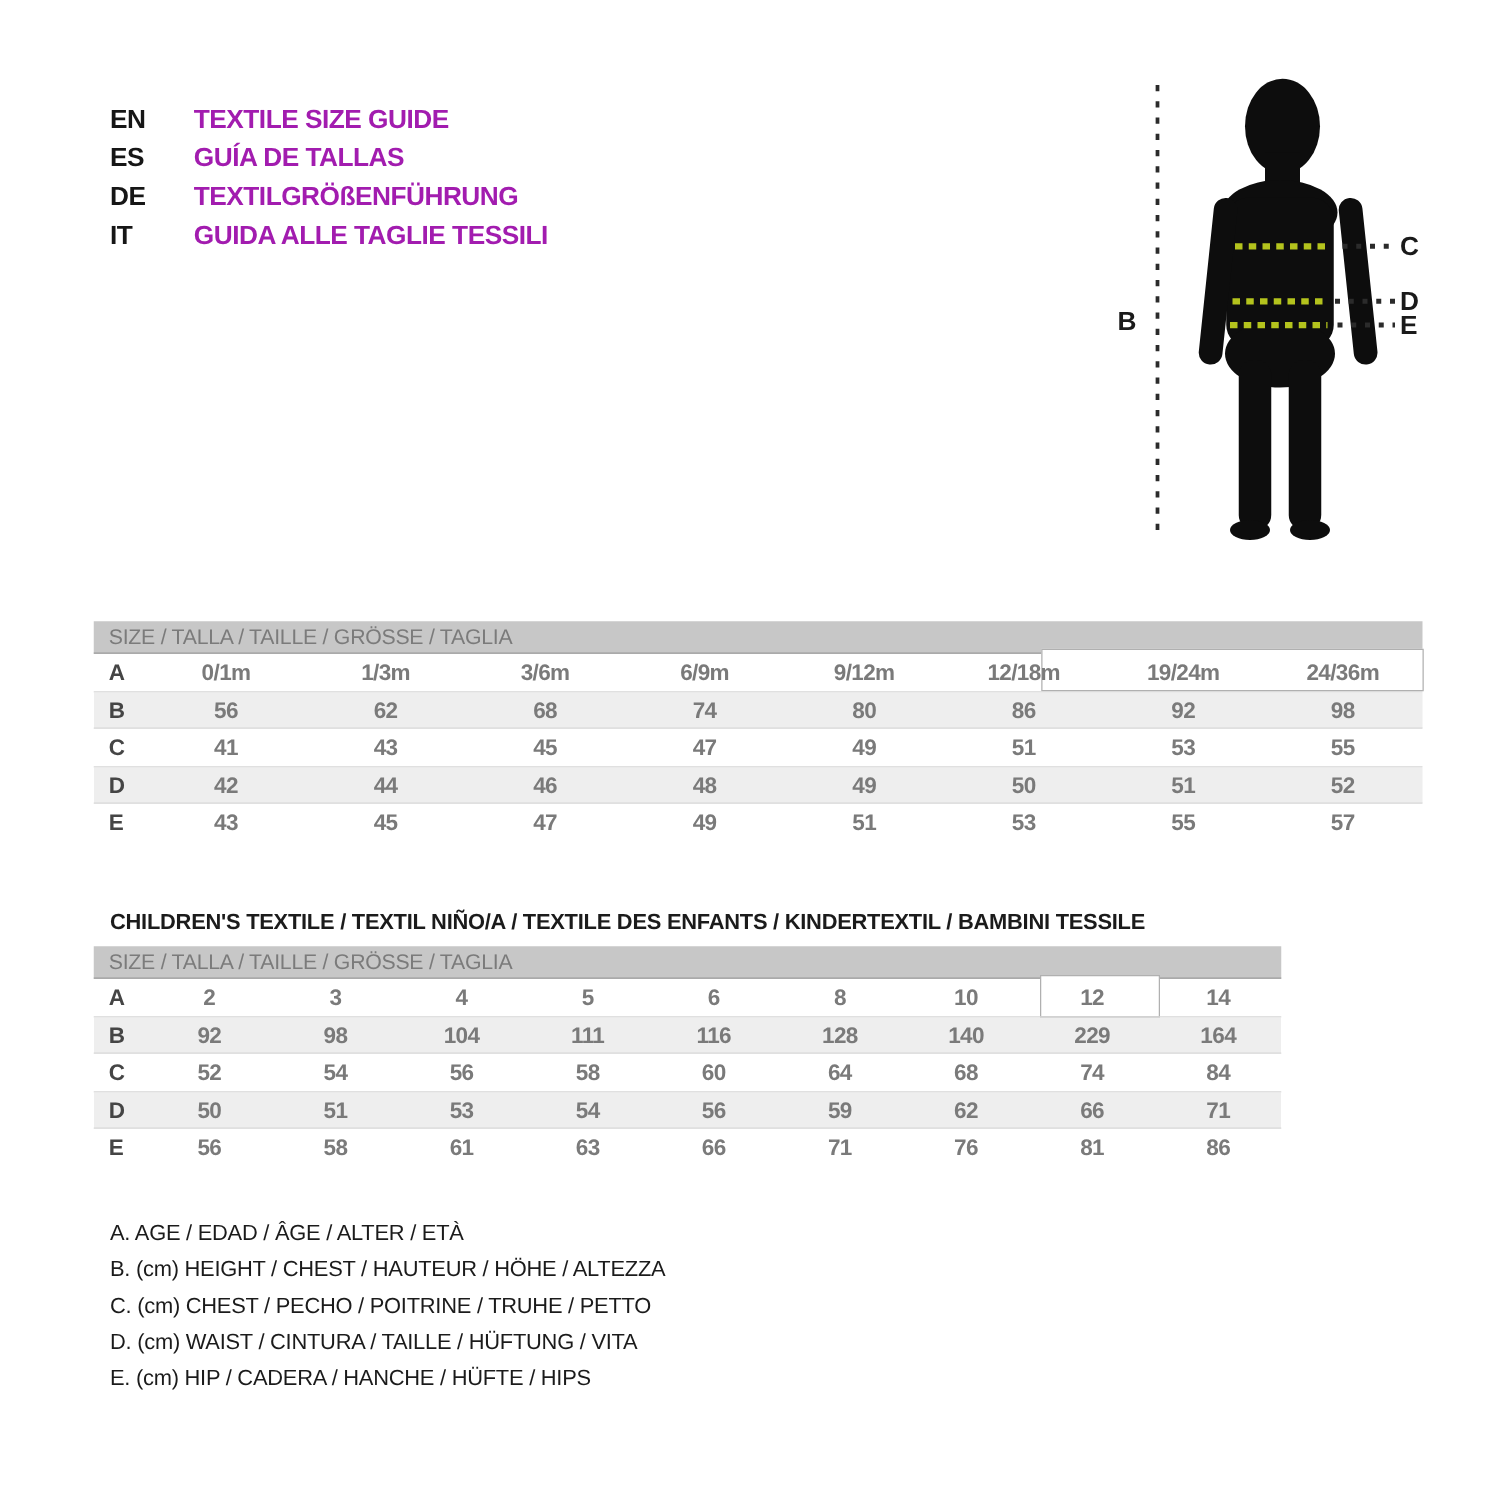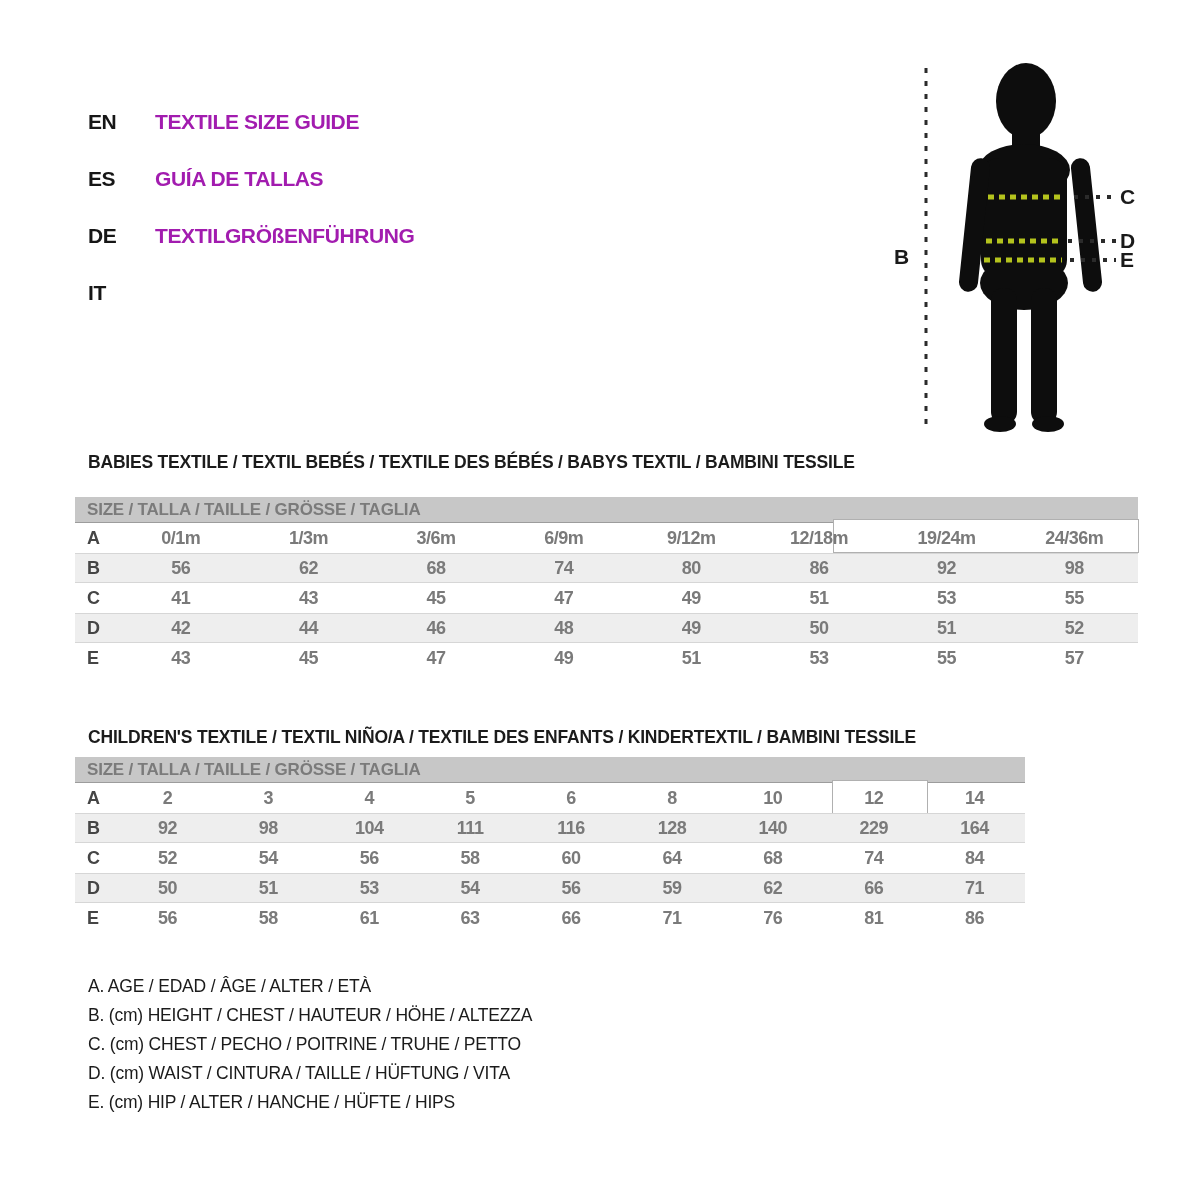--- a/index.html
+++ b/index.html
@@ -5,40 +5,40 @@
   html,body{margin:0;padding:0;background:#ffffff;}
   .page{
     position:relative;
     width:1200px;height:1200px;
     background:#ffffff;
     font-family:"Liberation Sans","DejaVu Sans",sans-serif;
     overflow:hidden;
   }
   
   .langs{position:absolute;left:88px;top:80px;}
-  .lang-row{display:flex;height:31px;align-items:center;margin-top:26px;}
+  .lang-row{display:flex;height:31px;align-items:center;}
   .lang-code{width:67px;font-size:21px;font-weight:700;color:#161616;letter-spacing:-0.4px;}
   .lang-label{font-size:21px;font-weight:700;color:#a21caf;letter-spacing:-0.4px;white-space:nowrap;}
   
   .figure{position:absolute;left:880px;top:40px;width:320px;height:420px;}
   
   .section-title{
     position:absolute;left:88px;font-size:17.5px;font-weight:700;color:#1b1b1b;
     letter-spacing:-0.2px;white-space:nowrap;
   }
   #babies-title{top:452px;}
   #children-title{top:727px;}
   
   .size-table{position:absolute;left:75px;}
   #babies-table{top:497px;width:1063px;}
   #children-table{top:757px;width:950px;}
   .band{
     position:relative;z-index:0;height:26px;line-height:26px;background:#c7c7c7;
     border-bottom:1px solid #9c9c9c;box-sizing:border-box;
-    padding-left:12px;font-size:17px;font-weight:700;color:#7b7b7b;letter-spacing:-0.2px;
+    padding-left:12px;font-size:17px;font-weight:400;color:#7b7b7b;letter-spacing:-0.2px;
   }
   .rows{position:relative;z-index:2;}
   .trow{display:flex;height:30px;align-items:center;box-sizing:border-box;}
   .trow.stripe{background:#eeeeee;border-top:1px solid #d6d6d6;border-bottom:1px solid #d6d6d6;}
   .tlabel{width:42px;padding-left:12px;font-size:18px;font-weight:700;color:#454545;box-sizing:border-box;}
   .tcell{flex:1;text-align:center;font-size:18px;font-weight:700;color:#7a7a7a;letter-spacing:-0.5px;}
   .trow.stripe{background-clip:padding-box;}
   .hl-box{position:absolute;z-index:1;background:#ffffff;border:1px solid #b0b0b0;box-sizing:border-box;}
   #babies-hl{left:758px;top:22px;width:306px;height:34px;}
   #children-hl{left:757px;top:23px;width:96px;height:34px;}
@@ -61,20 +61,21 @@
       <div class="lang-row">
         <span class="lang-code">ES</span>
         <span class="lang-label">GUÍA DE TALLAS</span>
       </div>
       <div class="lang-row">
         <span class="lang-code">DE</span>
         <span class="lang-label">TEXTILGRÖßENFÜHRUNG</span>
       </div>
       <div class="lang-row">
         <span class="lang-code">IT</span>
+        <span class="lang-label">GUIDA ALLE TAGLIE TESSILI</span>
       </div>
     </div>
 
   <div class="figure">
     <svg width="320" height="420" viewBox="0 0 320 420">
 
       <line x1="46" y1="28" x2="46" y2="392" stroke="#2b2b2b" stroke-width="3" stroke-dasharray="5 8"></line>
 
       <g fill="#0d0d0d">
         <ellipse cx="146" cy="61" rx="30" ry="38"></ellipse>
@@ -98,21 +99,20 @@
       <line x1="188" y1="201" x2="236" y2="201" stroke="#2b2b2b" stroke-width="4" stroke-dasharray="4 7"></line>
       <line x1="190" y1="220" x2="236" y2="220" stroke="#2b2b2b" stroke-width="4" stroke-dasharray="4 7"></line>
 
       <text x="14" y="224" font-size="21" font-weight="bold" fill="#1a1a1a">B</text>
       <text x="240" y="164" font-size="21" font-weight="bold" fill="#1a1a1a">C</text>
       <text x="240" y="208" font-size="21" font-weight="bold" fill="#1a1a1a">D</text>
       <text x="240" y="227" font-size="21" font-weight="bold" fill="#1a1a1a">E</text>
     </svg>
   </div>
 
-  <div class="section-title" id="babies-title">BABIES TEXTILE / TEXTIL BEBÉS / TEXTILE DES BÉBÉS / BABYS TEXTIL  / BAMBINI TESSILE</div>
   <div class="size-table" id="babies-table">
     <div class="band">SIZE / TALLA / TAILLE / GRÖSSE / TAGLIA</div>
     <div class="hl-box" id="babies-hl"></div>
     <div class="rows">
         <div class="trow">
           <div class="tlabel">A</div>
           <div class="tcell">0/1m</div>
           <div class="tcell">1/3m</div>
           <div class="tcell">3/6m</div>
           <div class="tcell">6/9m</div>
@@ -234,16 +234,16 @@
           <div class="tcell">86</div>
         </div>
       </div>
   </div>
 
   <div class="legend">
       <div class="legend-line">A. AGE / EDAD / ÂGE / ALTER / ETÀ</div>
       <div class="legend-line">B. (cm) HEIGHT / CHEST / HAUTEUR / HÖHE / ALTEZZA</div>
       <div class="legend-line">C. (cm) CHEST / PECHO / POITRINE / TRUHE / PETTO</div>
       <div class="legend-line">D. (cm) WAIST / CINTURA / TAILLE / HÜFTUNG / VITA</div>
-      <div class="legend-line">E. (cm) HIP / ALTER / HANCHE / HÜFTE / HIPS</div>
+      <div class="legend-line">E. (cm) HIP / CADERA / HANCHE / HÜFTE / HIPS</div>
     </div>
 
 </div>
 
 </body></html>

